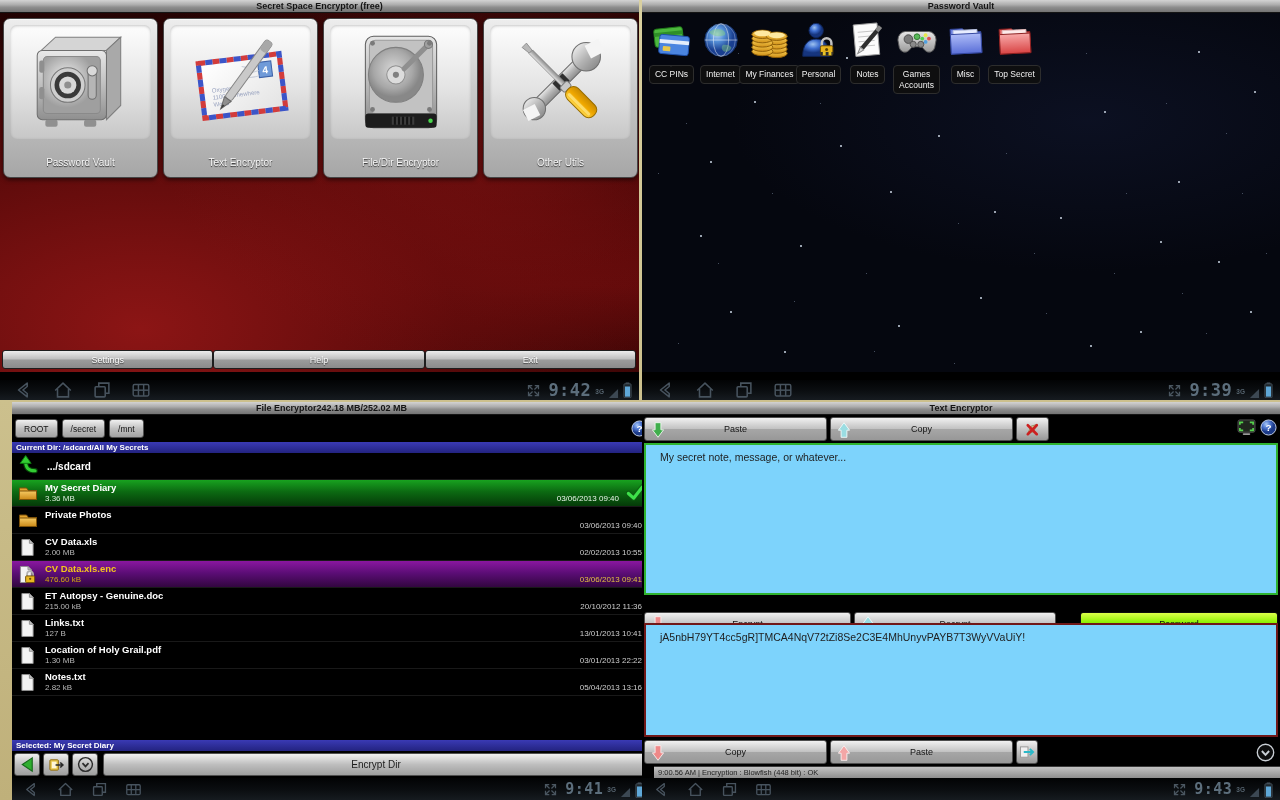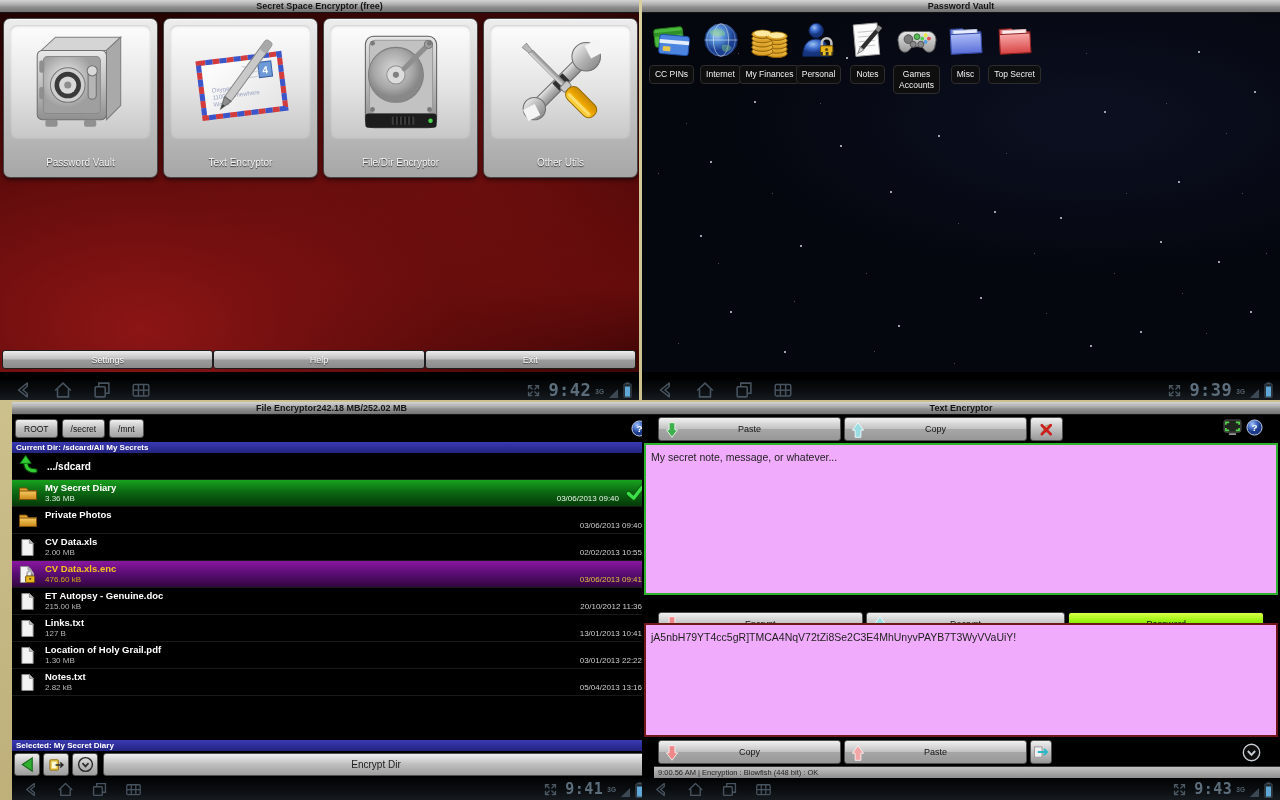--- a/index.html
+++ b/index.html
@@ -117,21 +117,21 @@
     display:flex; align-items:center; gap:3px; padding:0 2px; }
   .fe-sbtn { width:26px; height:23px; border-radius:3px; border:1px solid #4e4e4e; cursor:pointer;
     background:linear-gradient(180deg,#f0f0f0,#bebebe 50%,#9e9e9e);
     display:flex; align-items:center; justify-content:center; }
   .fe-main-btn { flex:1; height:23px; margin-left:2px; border-radius:3px; border:1px solid #4e4e4e;
     background:linear-gradient(180deg,#f0f0f0,#bebebe 50%,#9e9e9e); font-family:inherit;
     font-size:10px; color:#1c1c1c; display:flex; align-items:center; justify-content:center; cursor:pointer; }
 
   
   .te-row { position:absolute; left:0; right:0; background:#000; display:flex; align-items:center;
-    gap:3px; padding:0 16px; }
+    gap:3px; padding:0 2px; }
   #te-top    { top:13px;  height:28px; }
   #te-mid    { top:208px; height:27px; }
   #te-bottom { top:336px; height:28px; }
   .te-btn { height:24px; position:relative; border:1px solid #4e4e4e; border-radius:3px; cursor:pointer;
     background:linear-gradient(180deg,#f1f1f1 0%,#c3c3c3 48%,#a6a6a6 52%,#989898 100%);
     font-family:inherit; font-size:9px; color:#151515; display:flex; align-items:center;
     justify-content:center; box-shadow:0 1px 2px rgba(0,0,0,.5); }
   .w183 { width:183px; } .w207 { width:207px; } .w202 { width:202px; } .w198 { width:198px; }
   .btn-arrow { position:absolute; left:7px; top:3.5px; width:12px; height:16px; }
   .ar-green  { fill:#3fae4c; stroke:#eef7ee; stroke-width:.9; }
@@ -139,21 +139,21 @@
   .ar-salmon { fill:#ee8888; stroke:#fbeeee; stroke-width:.9; }
   .ar-pink   { fill:#f3a6a6; stroke:#fbf0f0; stroke-width:.9; }
   .te-pass { margin-left:auto; background:linear-gradient(180deg,#dcff4a 0%,#8af000 45%,#46df00 100%);
     border:1px solid #0d0d0d; color:#0d0d0d; }
   .te-small { width:33px; height:24px; border:1px solid #4e4e4e; border-radius:3px; cursor:pointer;
     background:linear-gradient(180deg,#f1f1f1,#c3c3c3 48%,#989898);
     display:flex; align-items:center; justify-content:center; }
   .te-small.narrow { width:22px; }
   .te-right-icons { margin-left:auto; display:flex; align-items:center; gap:4px; padding-right:1px; }
   .te-scroll { margin-left:auto; margin-right:2px; width:21px; height:21px; cursor:pointer; }
-  .te-area { position:absolute; left:2px; right:2px; background:#f0abfc; padding:5px 5px;
+  .te-area { position:absolute; left:2px; right:2px; background:#7dd3fc; padding:5px 14px;
     font-size:10.5px; color:#1e1e1e; line-height:1.35; overflow:hidden; cursor:text; }
   #te-plain  { top:41px;  height:152px; border:2px solid #2fb32f; }
   #te-cipher { top:221px; height:114px; border:2px solid #701818; word-break:break-all; }
   .te-status { position:absolute; top:364px; height:12px; left:0; right:0;
     background:linear-gradient(180deg,#c3c3c3,#8e8e8e); border-top:1px solid #3a3a3a;
     font-size:7.5px; color:#1f1f1f; line-height:11px; padding-left:4px;margin-left:12px; }
 </style>
 </head>
 <body>
 

